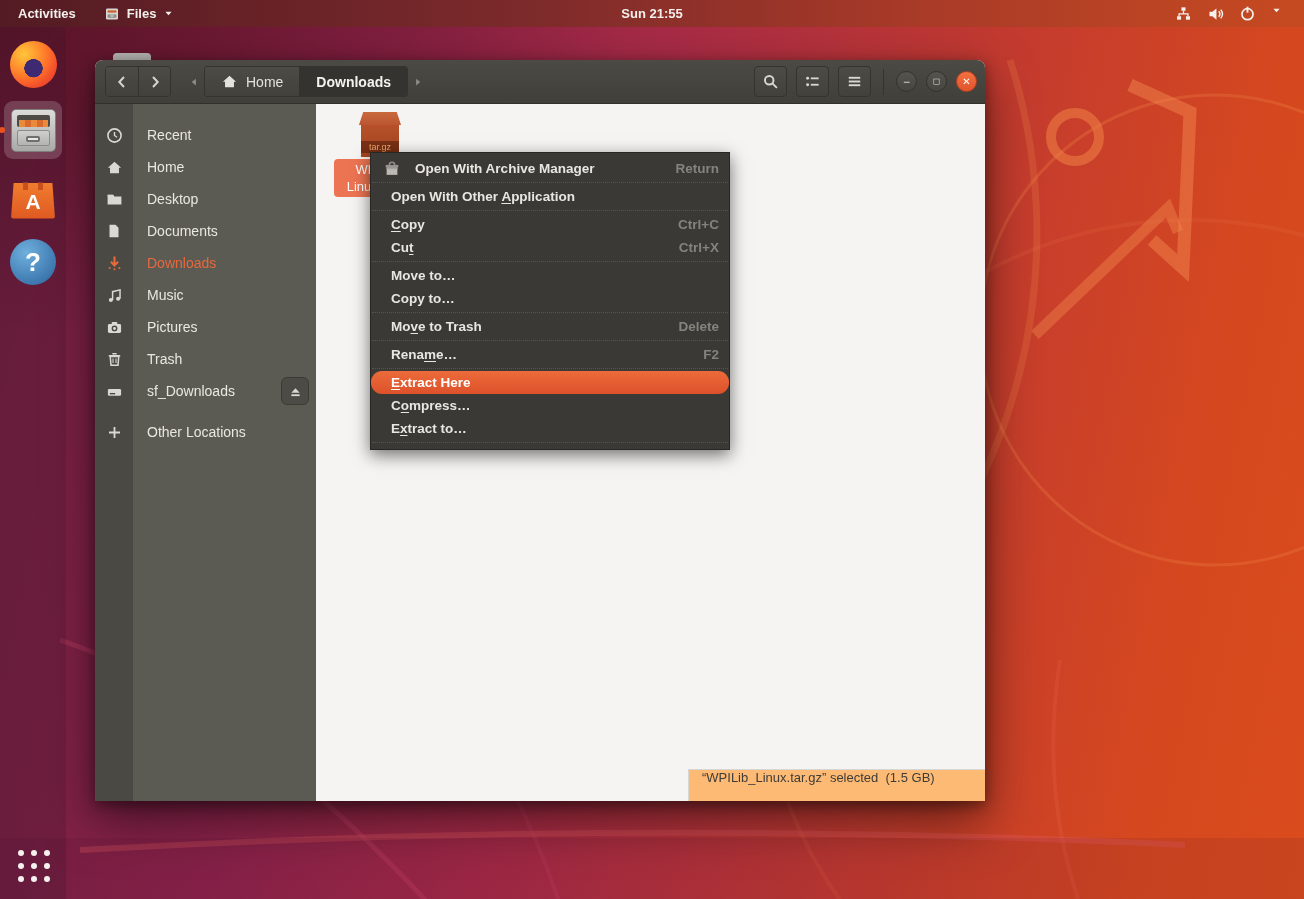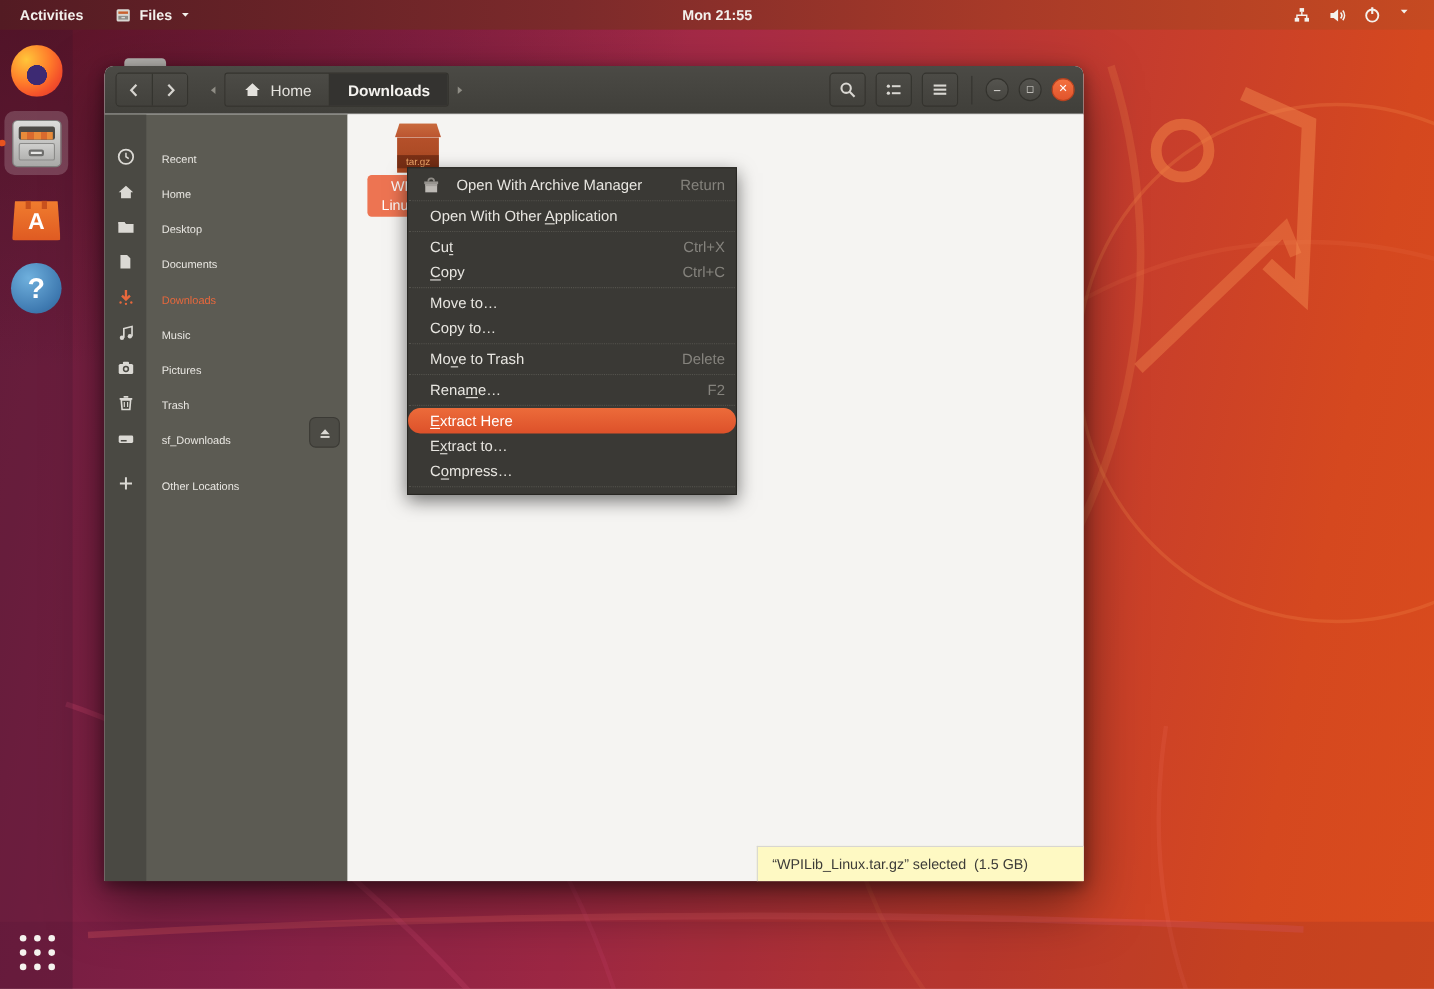--- a/index.html
+++ b/index.html
@@ -79,21 +79,21 @@
   .hbtn { width:33px; height:31px; border:1px solid #34332e; border-radius:4px;
     background:linear-gradient(#4c4b46,#42413c); display:flex; align-items:center; justify-content:center; color:#d9d7d2; }
   .hb-sep { width:1px; height:26px; background:#34332e; margin:0 3px; }
   .winctl { width:21px; height:21px; border-radius:50%; display:flex; align-items:center; justify-content:center;
     font-size:12px; color:#dedcd7; background:linear-gradient(#55544f,#464540); border:1px solid #33322d; line-height:1; }
   .winctl.close { background:linear-gradient(#f4713f,#e1542c); border-color:#b84категории21f; border-color:#b8421f; color:#fff; }
 
   
   .sidebar { position:absolute; left:0; top:44px; bottom:0; width:221px; background:#5c5b53; overflow:hidden; }
   .sidebar::before { content:""; position:absolute; left:0; top:0; bottom:0; width:38px; background:#4a4943; }
-  .srow { position:relative; height:32px; display:flex; align-items:flex-end; font-size:10px; color:#e9e7e2; }
+  .srow { position:relative; height:32px; display:flex; align-items:center; font-size:14px; color:#e9e7e2; }
   .srow.gap { margin-top:9px; }
   .sicon { position:absolute; left:10px; width:18px; height:18px; color:#dbd9d4; display:flex; align-items:center; justify-content:center; }
   .slabel { margin-left:52px; }
   .srow.active .slabel, .srow.active .sicon { color:#e8683c; }
   .eject { position:absolute; right:7px; width:28px; height:28px; border-radius:6px; background:#4c4b45; border:1px solid #3b3a35;
     display:flex; align-items:center; justify-content:center; color:#dbd9d4; }
   .sb-pad-top { height:15px; }
 
   
   .content { position:absolute; left:221px; top:44px; right:0; bottom:0; background:#f5f4f2; }
@@ -102,28 +102,28 @@
   .arch-top { position:absolute; left:0; top:0; width:42px; height:13px; background:linear-gradient(#c96a3d,#bb5530);
     clip-path:polygon(10% 0, 90% 0, 100% 100%, 0 100%); }
   .arch-body { position:absolute; left:2px; top:13px; width:38px; height:32px; background:linear-gradient(#b5502a,#a44620); }
   .arch-band { position:absolute; left:0; right:0; bottom:4px; height:12px; background:rgba(60,15,5,.45);
     display:flex; align-items:center; justify-content:center; }
   .arch-band span { color:#f0a86a; font-size:9px; }
   .file-label { margin:2px auto 0; width:92px; background:#ed7452; border-radius:4px; padding:2px 3px;
     color:#fff; font-size:13px; line-height:17px; text-align:center; }
 
   
-  .statusbar { position:absolute; right:0; bottom:0; width:297px; height:32px; background:#fef9c3;
+  .statusbar { position:absolute; right:0; bottom:0; width:297px; height:32px; background:#fdba74;
     border-left:1px solid #d8d6d2; border-top:1px solid #d8d6d2;
-    display:flex; align-items:center; padding-left:13px; font-size:13px; color:#3d3c38; white-space:pre; }
-
-  
-  .ctxmenu { position:absolute; left:370px; top:152px; width:300px; z-index:30;
+    display:flex; align-items:flex-start; padding-left:13px; font-size:13px; color:#3d3c38; white-space:pre; }
+
+  
+  .ctxmenu { position:absolute; left:370px; top:152px; width:360px; z-index:30;
     background:#3a3935; border:1px solid #282723; box-shadow:0 5px 16px rgba(0,0,0,.55);
-    padding:4px 0; color:#e8e6e1; font-size:13.5px; }
+    padding:4px 0; color:#e8e6e1; font-size:13.5px;font-weight:bold; }
   .mi { position:relative; height:23px; display:flex; align-items:center; padding:0 10px 0 20px; }
   .mi.has-icon { padding-left:44px; }
   .mi-icon { position:absolute; left:12px; top:3px; width:18px; height:18px; }
   .mi-accel { margin-left:auto; color:#85837d; }
   .mi.highlight { background:linear-gradient(#ec6b3a,#dd512a); color:#fff;border-radius:11px; }
   .msep { border-top:1px dotted #55544e; margin:2px 1px; }
   .mn { text-decoration:underline; text-underline-offset:2px; }
 </style>
 </head>
 <body>
@@ -157,21 +157,21 @@
           <rect x="6.4" y="9.4" width="3.2" height="1.2" fill="#d9d7d2"></rect>
         </svg>
       </span>
     <span>Files</span>
     <span class="ticon" style="width:11px;height:11px" id="tb-app-caret">
         <svg width="11" height="11" viewBox="0 0 16 16">
           <path d="M3.5 5.5 8 10.5l4.5-5z" fill="currentColor"></path>
         </svg>
       </span>
   </div>
-  <div class="tb-clock">Mon 21:55</div>
+  <div class="tb-clock">Sun 21:55</div>
   <div class="tb-right" id="tb-right">
       <span class="ticon">
         <svg width="17" height="17" viewBox="0 0 16 16">
           <rect x="6.1" y="2.2" width="3.8" height="3.2" fill="currentColor"></rect>
           <rect x="1.9" y="10.6" width="3.8" height="3.2" fill="currentColor"></rect>
           <rect x="10.3" y="10.6" width="3.8" height="3.2" fill="currentColor"></rect>
           <path d="M8 5.4v3M3.8 10.6V8.4h8.4v2.2" fill="none" stroke="currentColor" stroke-width="1.2"></path>
         </svg>
       </span>
       <span class="ticon">
@@ -439,27 +439,27 @@
       </span>
       <span class="mi-label">Open With Archive Manager</span>
       <span class="mi-accel">Return</span>
     </div>
     <div class="msep"></div>
     <div class="mi">
       <span class="mi-label">Open With Other <span class="mn">A</span>pplication</span>
     </div>
     <div class="msep"></div>
     <div class="mi">
+      <span class="mi-label"><span class="mn">C</span>opy</span>
+      <span class="mi-accel">Ctrl+C</span>
+    </div>
+    <div class="mi">
       <span class="mi-label">Cu<span class="mn">t</span></span>
       <span class="mi-accel">Ctrl+X</span>
     </div>
-    <div class="mi">
-      <span class="mi-label"><span class="mn">C</span>opy</span>
-      <span class="mi-accel">Ctrl+C</span>
-    </div>
     <div class="msep"></div>
     <div class="mi">
       <span class="mi-label">Move to…</span>
     </div>
     <div class="mi">
       <span class="mi-label">Copy to…</span>
     </div>
     <div class="msep"></div>
     <div class="mi">
       <span class="mi-label">Mo<span class="mn">v</span>e to Trash</span>
@@ -468,19 +468,19 @@
     <div class="msep"></div>
     <div class="mi">
       <span class="mi-label">Rena<span class="mn">m</span>e…</span>
       <span class="mi-accel">F2</span>
     </div>
     <div class="msep"></div>
     <div class="mi highlight">
       <span class="mi-label"><span class="mn">E</span>xtract Here</span>
     </div>
     <div class="mi">
+      <span class="mi-label">C<span class="mn">o</span>mpress…</span>
+    </div>
+    <div class="mi">
       <span class="mi-label">E<span class="mn">x</span>tract to…</span>
     </div>
-    <div class="mi">
-      <span class="mi-label">C<span class="mn">o</span>mpress…</span>
-    </div>
     <div class="msep"></div>
   </div>
 
 </body></html>

